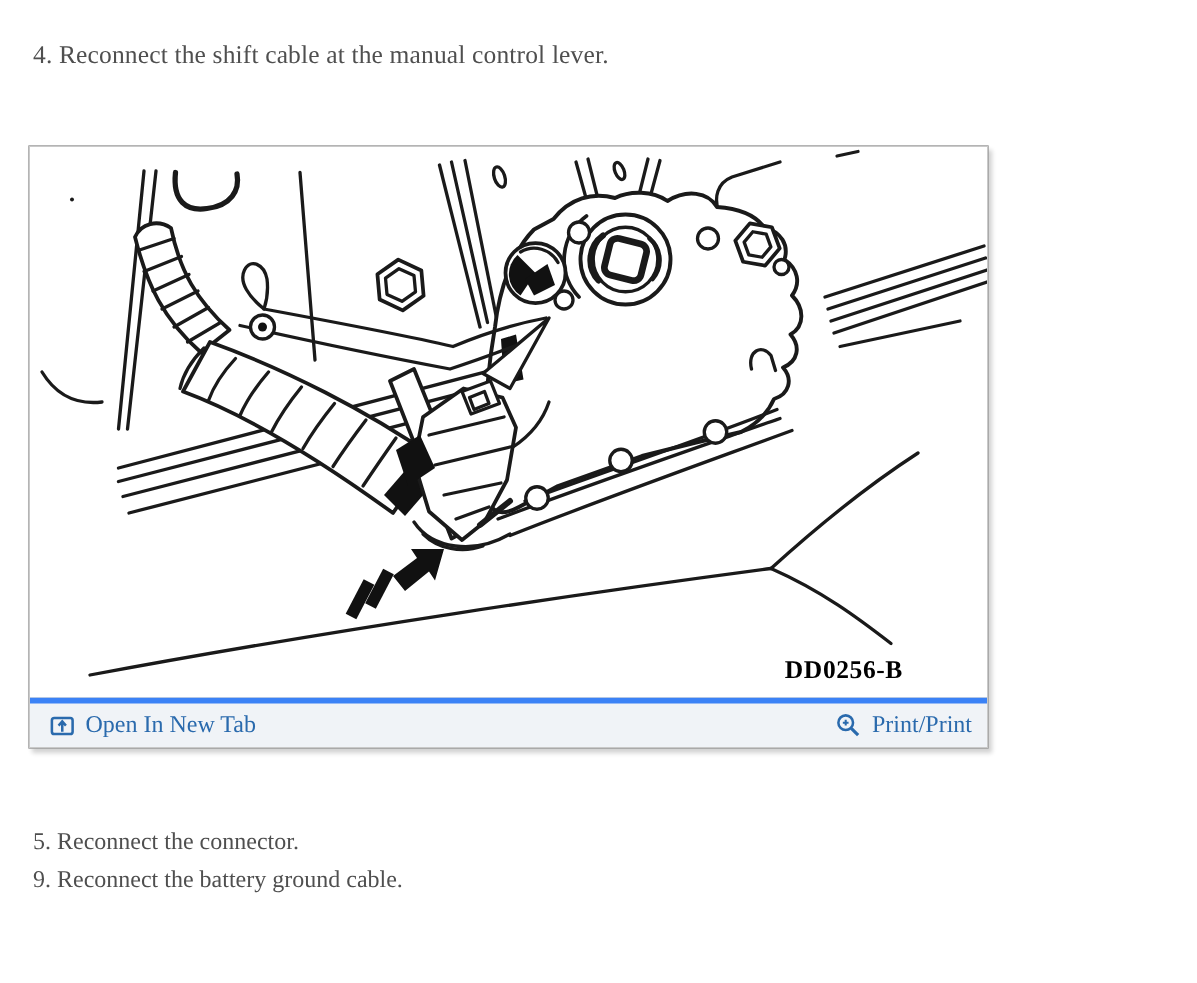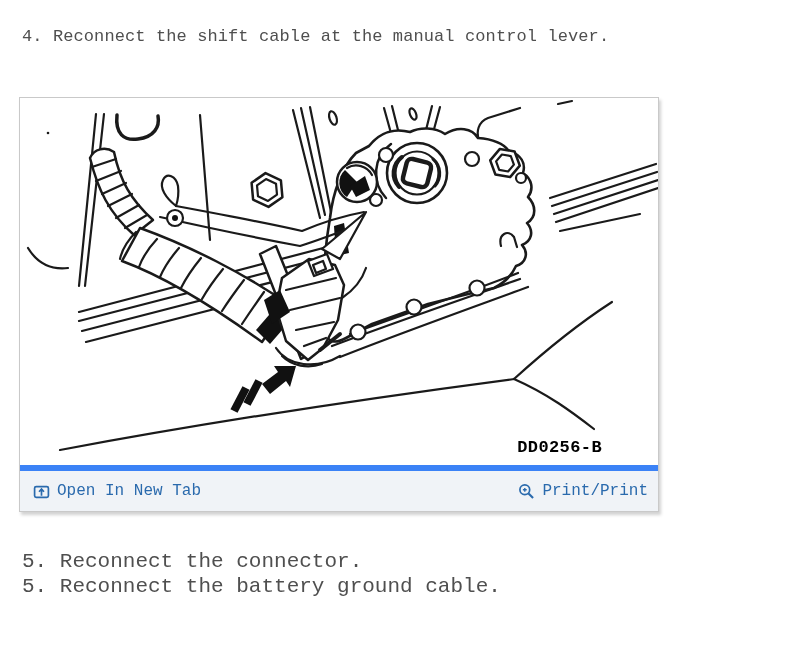--- a/index.html
+++ b/index.html
@@ -1,39 +1,39 @@
 <!DOCTYPE html>
 <html><head>
 <meta charset="utf-8">
 <style>
   html,body{margin:0;padding:0;background:#ffffff;}
   .page{
     position:relative;width:798px;height:655px;background:#ffffff;
-    font-family:Liberation Mono, monospace;overflow:hidden;
+    font-family:Liberation Serif, serif;overflow:hidden;
   }
   .step{
     position:absolute;margin:0;font-size:17px;line-height:20px;color:#4f4f4f;
     letter-spacing:0.1px;
   }
   .step-top{left:22px;top:27px;}
   .steps-below{position:absolute;left:22px;top:549px;}
-  .steps-below p{margin:0;font-size:21px;line-height:25px;color:#4f4f4f;}
+  .steps-below p{margin:0;font-size:16px;line-height:25px;color:#4f4f4f;}
   .figure-panel{
     position:absolute;left:19px;top:97px;width:638px;margin:0;
     border:1px solid #c9c9c9;background:#404040;
     box-shadow:2px 3px 3px rgba(0,0,0,0.18);
   }
   .image-area{position:relative;width:638px;height:367px;background:#ffffff;overflow:hidden;}
   .image-area svg{position:absolute;left:0;top:0;}
   .fig-label{
     position:absolute;right:56px;bottom:8px;
     font-size:17px;font-weight:bold;color:#000;letter-spacing:0.4px;
   }
   .fig-toolbar{
-    height:46px;background:#f0f3f7;border-top:6px solid #3b82f6;
+    height:33px;background:#f0f3f7;border-top:4px solid #3b82f6;
     display:flex;align-items:center;justify-content:space-between;
     padding:0 10px 0 13px;box-sizing:border-box;gap:27px;
   }
   .tb-link{
     display:flex;align-items:center;gap:7px;color:#2a6aad;
     font-size:16px;text-decoration:none;cursor:pointer;
   }
   .tb-link .icon{display:flex;align-items:center;}
 </style>
 </head>
@@ -185,16 +185,16 @@
             <path d="M6.4 4.6 V8.2 M4.6 6.4 H8.2" stroke-width="1.3"></path>
           </svg>
         </span>
         <span>Print/Print</span>
       </a>
     </div>
   </figure>
 
   <div class="steps-below">
     <p>5. Reconnect the connector.</p>
-    <p>5. Reconnect the battery ground cable.</p>
+    <p>9. Reconnect the battery ground cable.</p>
   </div>
 
 </div>
 
 </body></html>

